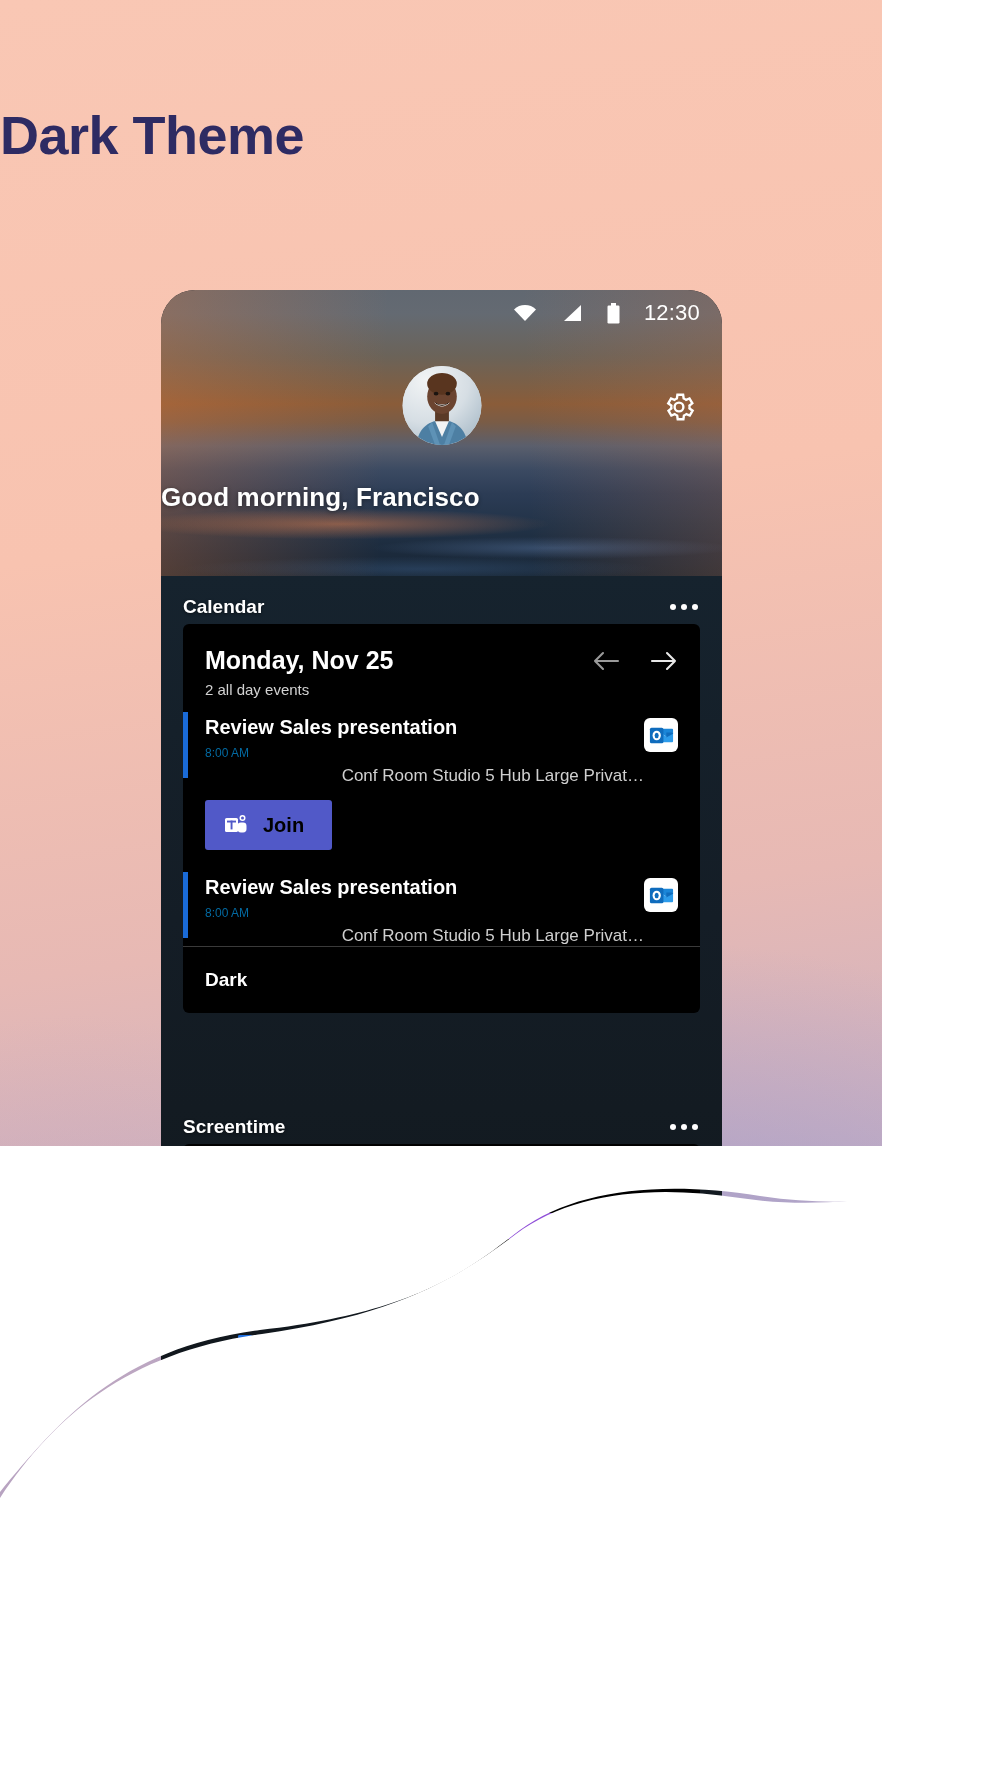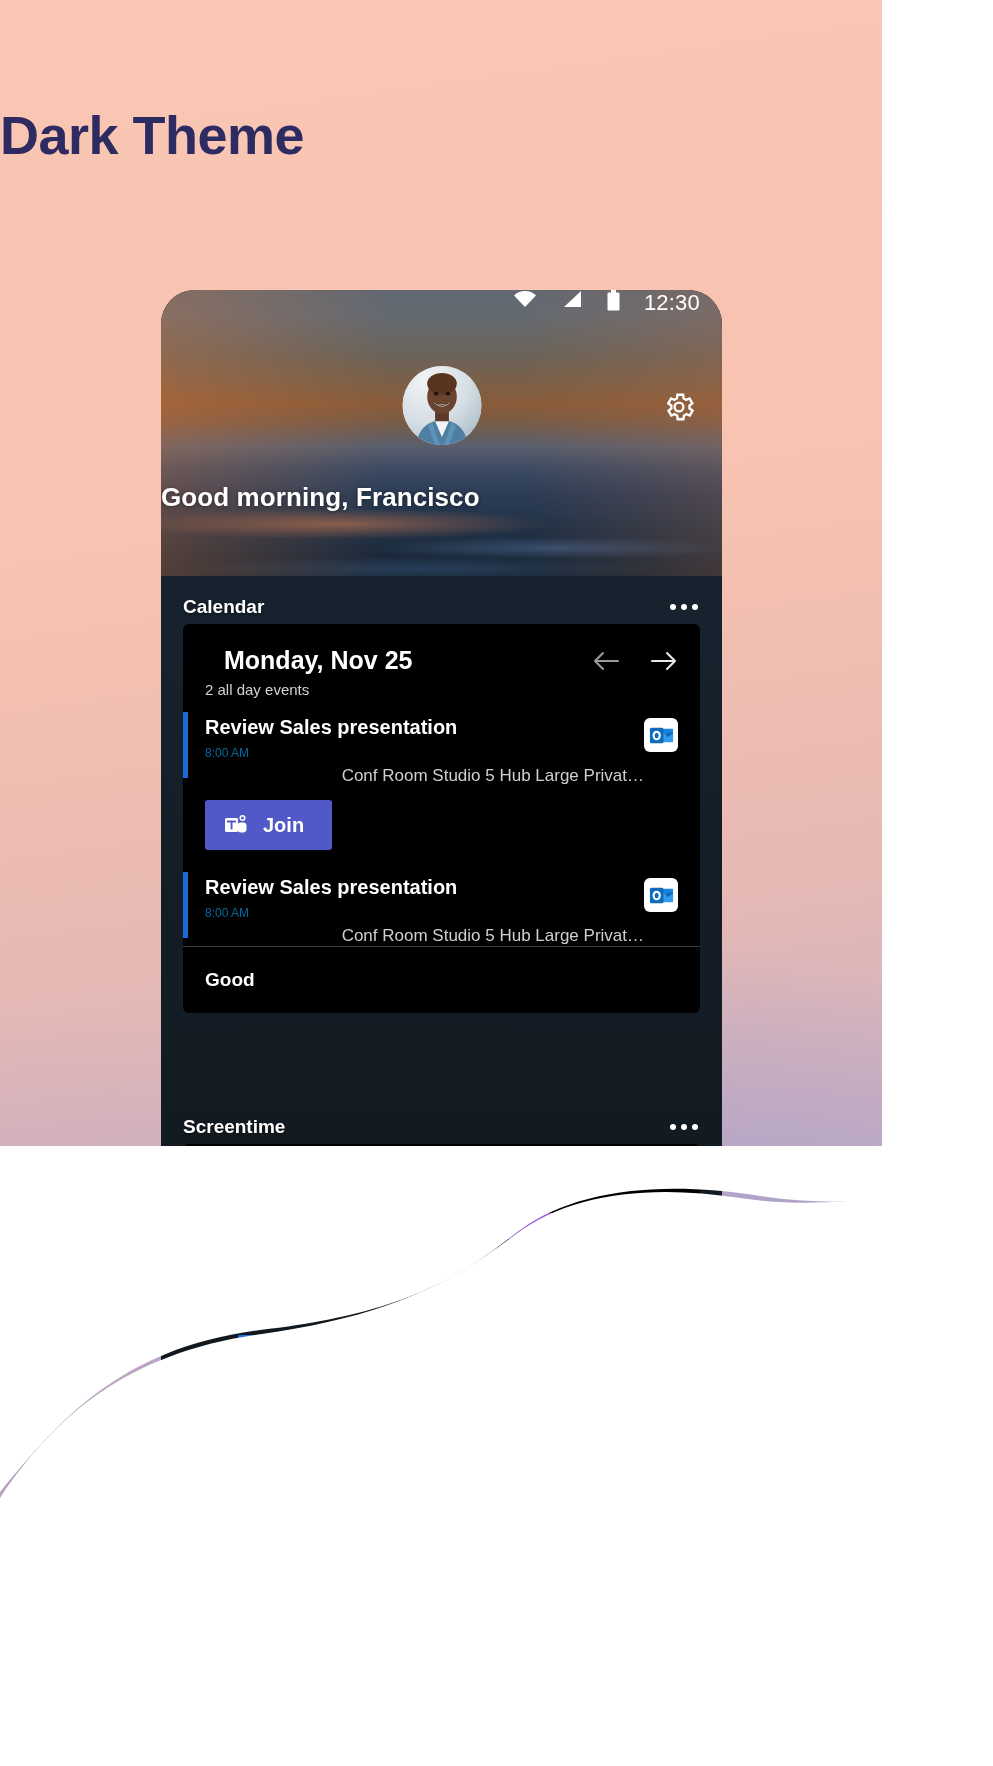--- a/index.html
+++ b/index.html
@@ -63,21 +63,21 @@
       radial-gradient(ellipse 340px 18px at 46% 93%, rgba(60,95,140,.40), rgba(60,95,140,0) 70%);
   }
   #body-bg {
     position:absolute; left:0; top:286px; width:561px; height:858px;
     background:linear-gradient(180deg,#16232e 0%,#15202a 18%,#141d26 40%,#131b22 62%,#12191f 80%,#10161c 100%);
   }
 
   
   .statusbar {
     position:absolute; left:0; top:0; width:561px; height:46px;
-    display:flex; justify-content:flex-end;
+    display:flex; align-items:center; justify-content:flex-end;
     gap:24px; padding-right:22px; color:#fff;
   }
   .sb-time { font-size:22px; letter-spacing:.2px; }
 
   
   .gear { position:absolute; right:26px; top:100px; width:34px; height:34px; }
   .avatar {
     position:absolute; left:50%; transform:translateX(-50%); top:76px;
     width:79px; height:79px; border-radius:50%; overflow:hidden;
     background:#cfd8e0;
@@ -95,42 +95,42 @@
   }
   .sec-title { color:#fff; font-size:19px; font-weight:bold; text-shadow:0 1px 3px rgba(0,0,0,.5); }
   .dots { display:flex; gap:5px; align-items:center; padding:8px 2px; }
   .dots i { width:6px; height:6px; border-radius:50%; background:#fff; display:block; }
 
   .card {
     margin:0 22px; background:#000; border-radius:6px; overflow:hidden;
   }
 
   
-  .cal-top { display:flex; align-items:flex-start; justify-content:space-between; padding:22px 22px 0 22px;margin-left:19px; }
+  .cal-top { display:flex; align-items:flex-start; justify-content:space-between; padding:22px 22px 0 22px; }
   .cal-date { color:#fff; font-size:25px; font-weight:bold; }
   .cal-sub { color:#d2d2d2; font-size:15px; padding:6px 22px 0 22px; }
   .cal-navs { display:flex; gap:30px; align-items:center; padding-top:4px; }
   .arrow { width:28px; height:22px; }
 
   .event { position:relative; padding:18px 22px 0 22px; }
   .event .stripe {
     position:absolute; left:0; top:14px; width:5px; height:66px; background:#1a6bd8;
   }
   .ev-row { display:flex; align-items:flex-start; justify-content:space-between; }
   .ev-title { color:#fff; font-size:20px; font-weight:bold; }
   .ev-time { color:#0369a1; font-size:12px; margin-top:7px; }
   .ev-loc  { color:#cfcfcf; font-size:17px; margin-top:6px;text-align:right; }
   .ev-icon { width:34px; height:34px; border-radius:6px; background:#fff;
              display:flex; align-items:center; justify-content:center; flex:0 0 auto; margin-top:2px;}
   .join {
     margin-top:14px; display:inline-flex; align-items:center; gap:14px;
     background:#5159c8; border:none; border-radius:3px;
     padding:12px 28px 12px 18px; cursor:pointer;
   }
-  .join-label { color:#ffffff; font-size:20px; font-weight:bold; }
+  .join-label { color:#000000; font-size:20px; font-weight:bold; }
 
   .sync { color:#9a9a9a; font-size:14px; padding:22px 22px 16px 22px; }
   .divider { height:1px; background:#3a3a3a; margin:0; }
   .more { color:#fff; font-size:19px; font-weight:bold; padding:22px 22px; }
 
   
   .st-top { display:flex; align-items:center; justify-content:space-between; padding:20px 20px 0 22px; }
   .st-time { color:#fff; font-size:27px; font-weight:bold; }
   .st-unlocks { display:flex; align-items:center; gap:10px; }
   .st-unlocks span { color:#d0d0d0; font-size:19px; }
@@ -284,21 +284,21 @@
               <path d="M19 11 l7 -0.2 v1.3 l-7 3.9 z" fill="#0f6cbd"></path>
               <rect x="2" y="6" width="14" height="16" rx="1.6" fill="#0f6cbd"></rect>
               <ellipse cx="9" cy="14" rx="4.3" ry="5" fill="#fff"></ellipse>
               <ellipse cx="9" cy="14" rx="2.1" ry="2.8" fill="#0f6cbd"></ellipse>
             </svg>
           </div>
         </div>
       </div>
 
       <div class="divider"></div>
-      <div class="more">Good</div>
+      <div class="more">Dark</div>
     </div>
   </div>
 
   <div style="position:absolute;left:0;top:820px;width:561px;">
     <div class="sec-head">
       <div class="sec-title">Screentime</div>
       <div class="dots">
           <i></i>
           <i></i>
           <i></i>

